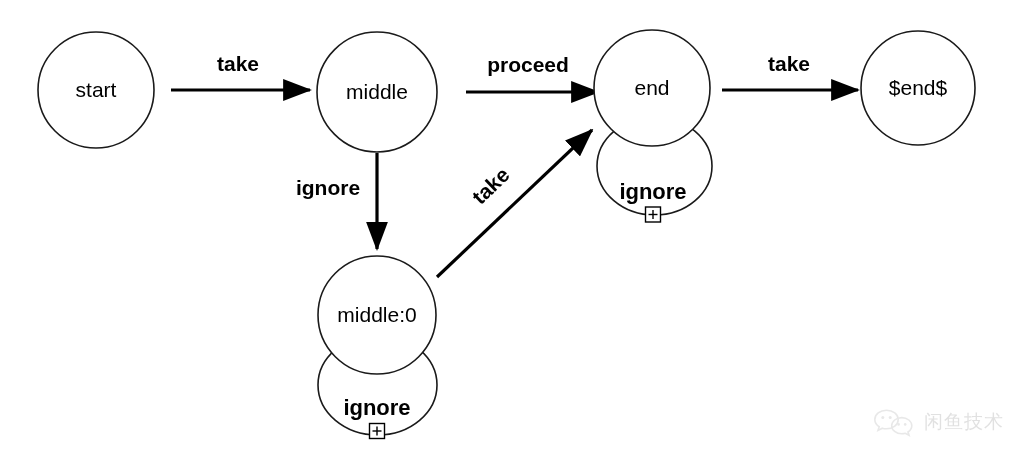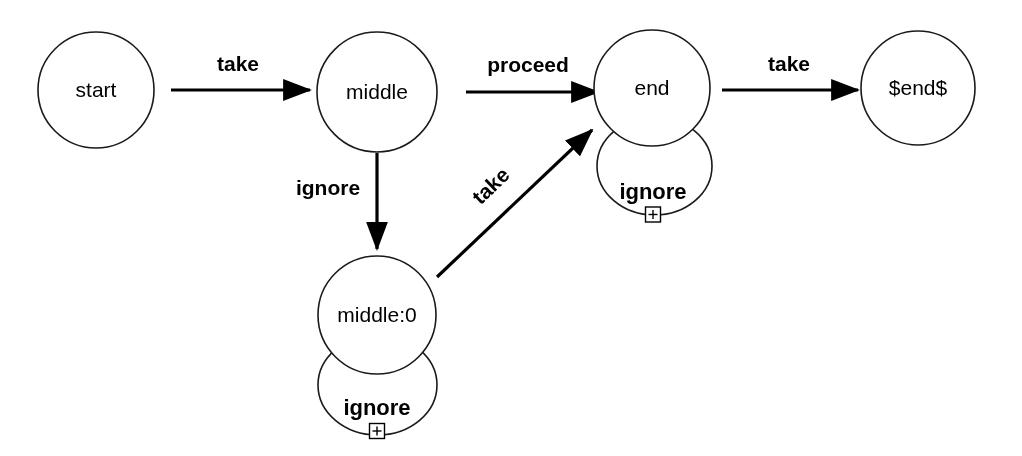--- a/index.html
+++ b/index.html
@@ -170,14 +170,29 @@
       <text class="node-label" x="918" y="89">$end$</text>
     </g>
 
     <g>
       <circle class="node-circle" cx="377" cy="315" r="59"></circle>
       <text class="node-label" x="377" y="316">middle:0</text>
     </g>
 
   </svg>
 
+  <div class="watermark">
+    <svg width="44" height="32" viewBox="0 0 44 32">
+      <g fill="none" stroke="#c9c9c9" stroke-width="1.6">
+        <path d="M14.5 4.2C8.0 4.2 2.8 8.4 2.8 13.5c0 2.9 1.7 5.5 4.4 7.2l-1.2 3.7 4.3-2.2c1.3.4 2.7.6 4.2.6 6.5 0 11.7-4.2 11.7-9.3S21.0 4.2 14.5 4.2z"></path>
+        <path d="M29.8 11.6c-5.6 0-10.1 3.7-10.1 8.1 0 4.5 4.5 8.1 10.1 8.1 1.2 0 2.4-.2 3.5-.5l3.8 2-1.1-3.3c2.3-1.5 3.8-3.7 3.8-6.3 0-4.4-4.5-8.1-10.0-8.1z"></path>
+      </g>
+      <g fill="#c9c9c9">
+        <circle cx="10.8" cy="11.6" r="1.5"></circle>
+        <circle cx="18.2" cy="11.6" r="1.5"></circle>
+        <circle cx="26.6" cy="18.4" r="1.3"></circle>
+        <circle cx="33.2" cy="18.4" r="1.3"></circle>
+      </g>
+    </svg>
+    <span class="watermark-text">闲鱼技术</span>
+  </div>
 
 </div>
 
 </body></html>

